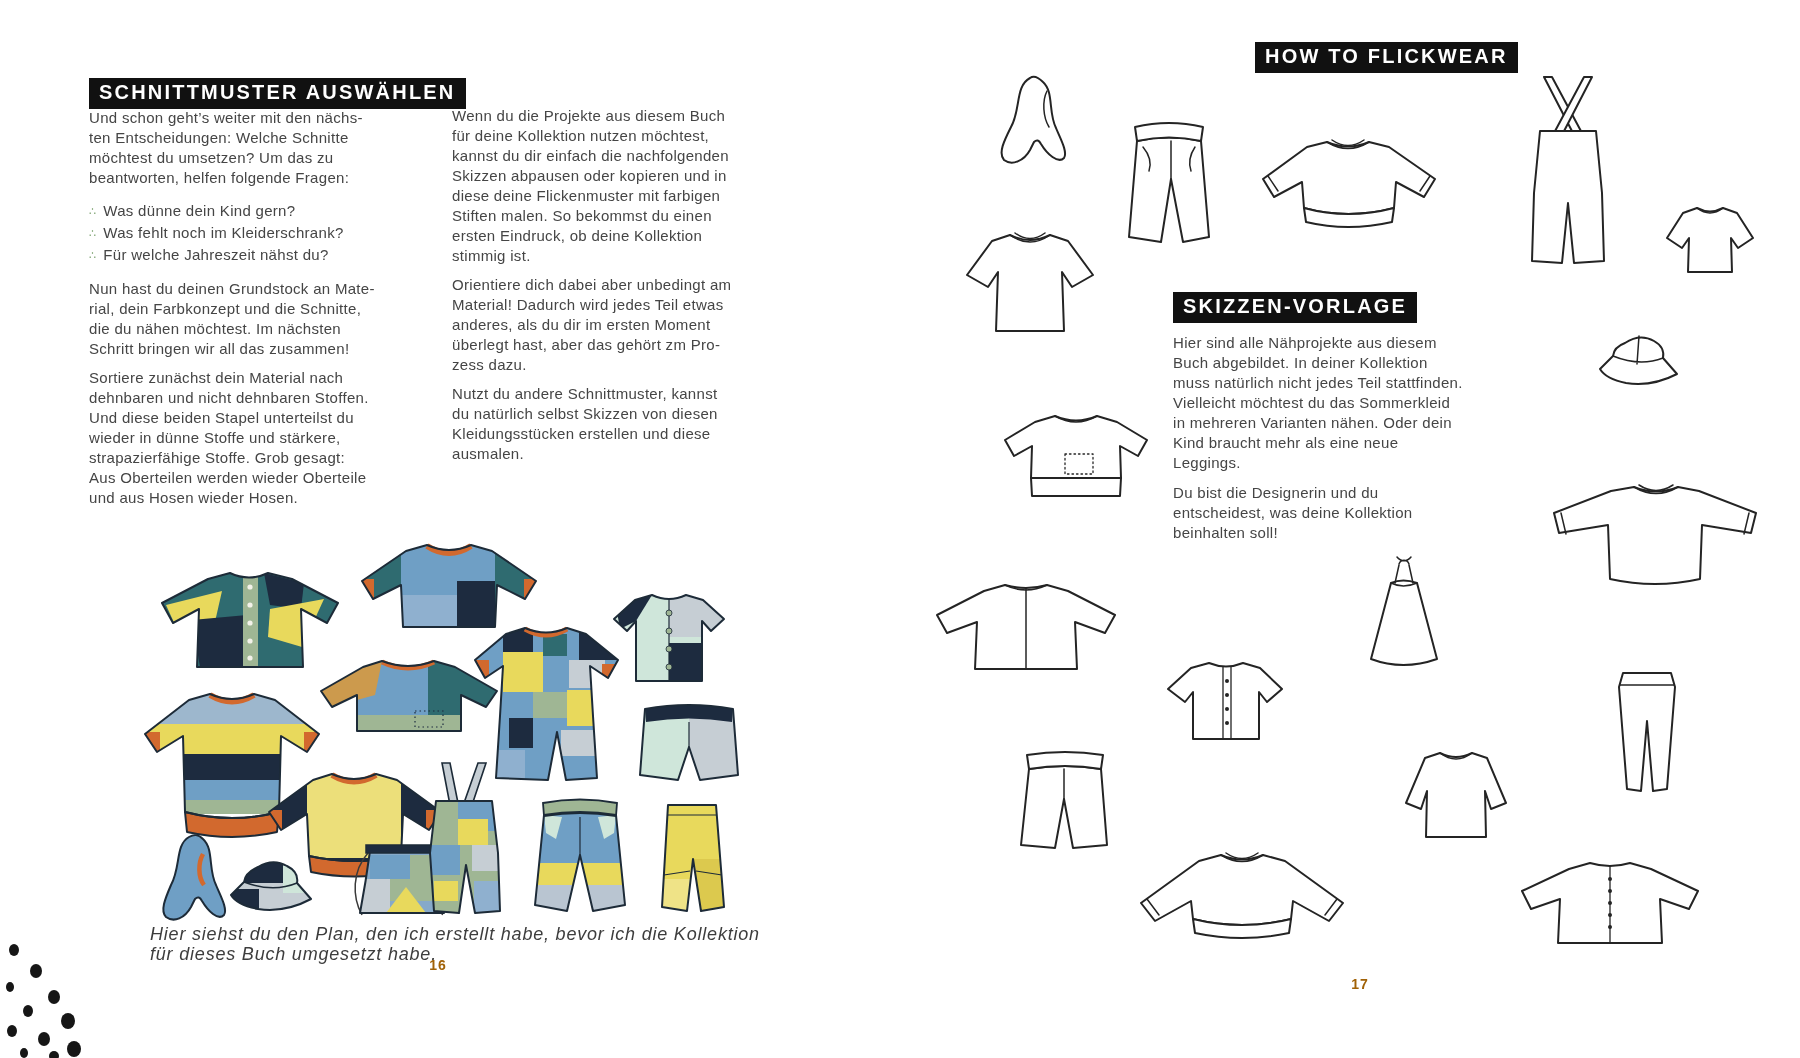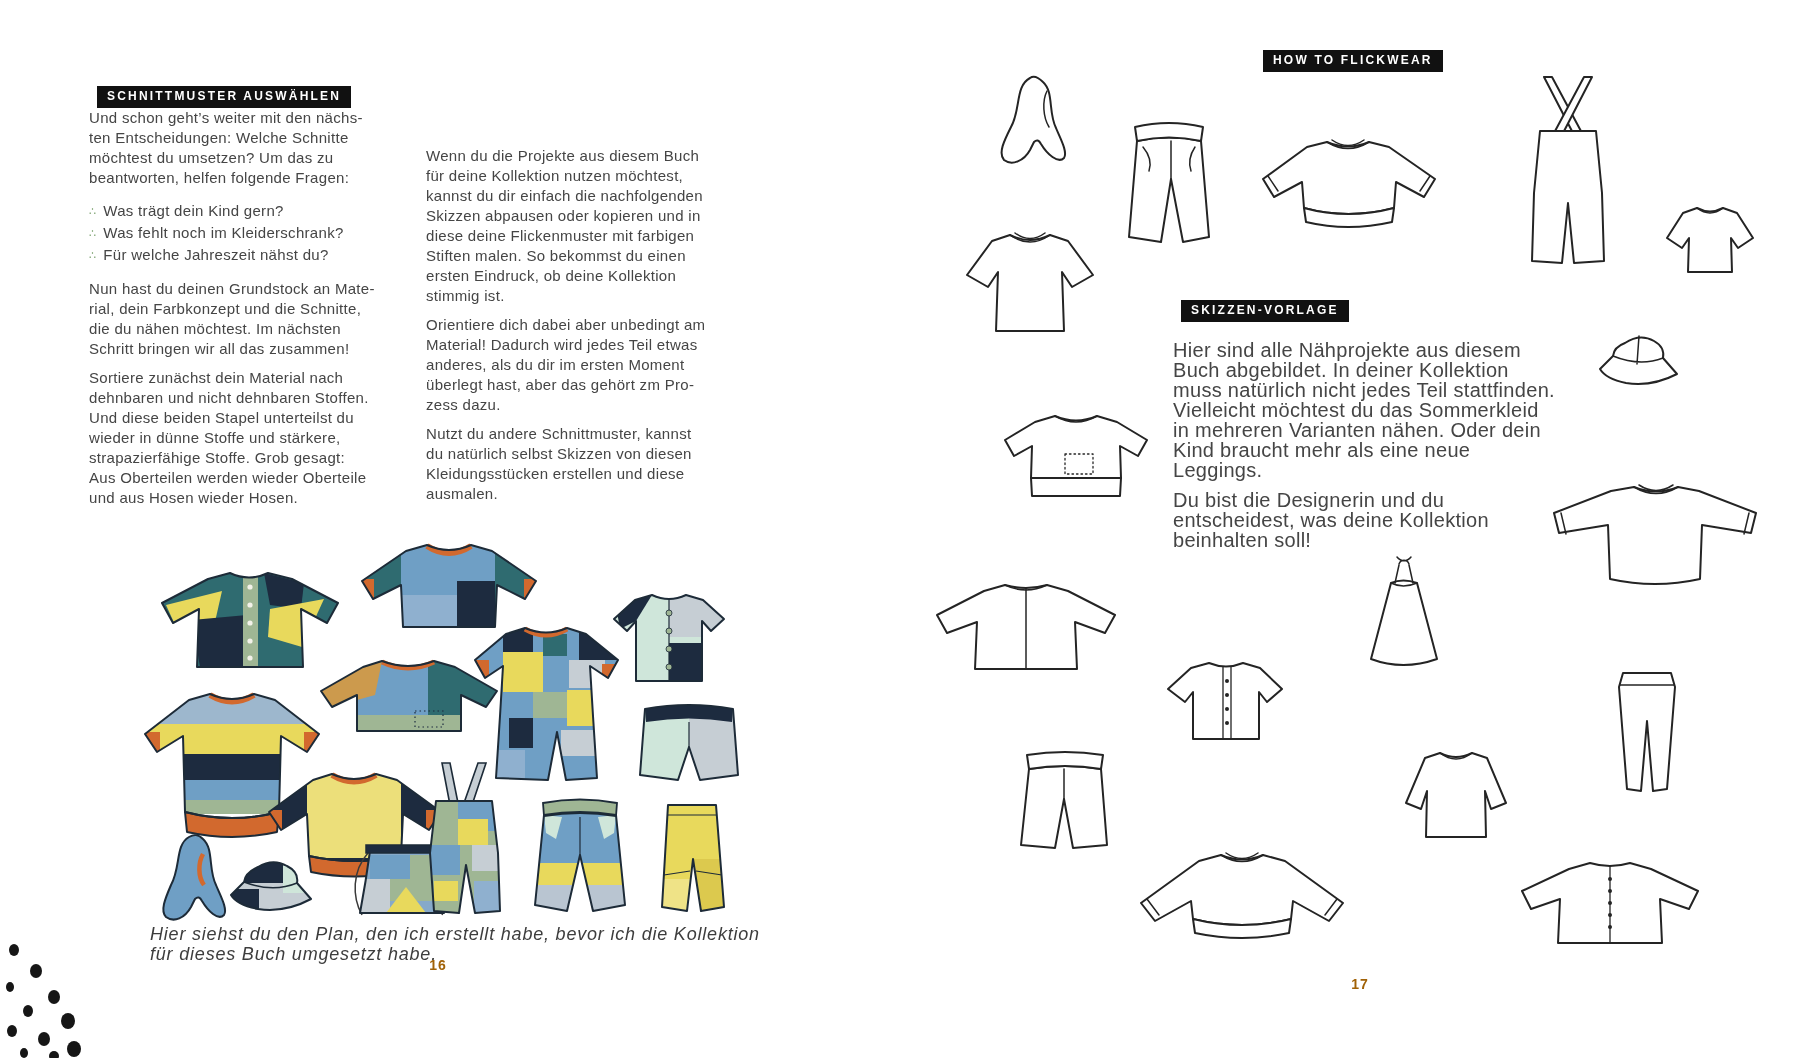--- a/index.html
+++ b/index.html
@@ -1,38 +1,38 @@
 <!DOCTYPE html>
 <html><head>
 <meta charset="utf-8">
 <style>
   html,body{margin:0;padding:0;background:#ffffff;}
   .spread{position:relative;width:1800px;height:1058px;background:#ffffff;
     font-family:"Liberation Sans",sans-serif;color:#454545;overflow:hidden;}
   .page{position:absolute;top:0;height:100%;}
   .page-left{left:0;width:900px;}
   .page-right{left:900px;width:900px;}
-  .blackbox{background:#111111;color:#ffffff;font-weight:700;font-size:12px;
-    letter-spacing:2.2px;padding:3px 10px 5px;margin:8px;white-space:nowrap;display:inline-block;}
+  .blackbox{background:#111111;color:#ffffff;font-weight:700;font-size:20px;
+    letter-spacing:2.2px;padding:3px 10px 5px;margin:0;white-space:nowrap;display:inline-block;}
   .heading-left{position:absolute;left:89px;top:78px;}
   .heading-top{position:absolute;left:355px;top:42px;}
   p{white-space:pre-line;}
   .col{position:absolute;width:340px;font-size:15px;line-height:20px;letter-spacing:0.3px;}
   .col1{left:89px;top:108px;}
-  .col2{left:426px;top:106px;margin-top:40px;}
+  .col2{left:452px;top:106px;}
   .col p{margin:0 0 9px;}
   .bullets{list-style:none;margin:12px 0 13px;padding:0;line-height:22px;}
   .blt{color:#7aa06d;font-size:11px;margin-right:7px;vertical-align:1px;}
   .caption{position:absolute;left:150px;top:924px;font-style:italic;font-size:18px;
     line-height:20px;letter-spacing:0.8px;margin:0;color:#3d3d3d;}
   .pageno{position:absolute;font-weight:700;font-size:14px;letter-spacing:1px;color:#a16207;}
   .pageno-left{left:420px;top:957px;width:36px;text-align:center;}
   .pageno-right{left:442px;top:976px;width:36px;text-align:center;}
   .skizzen{position:absolute;left:273px;top:292px;width:400px;text-align:left;}
-  .skizzen p{font-size:20px;line-height:20px;letter-spacing:0.3px;margin:10px 0 0;}
+  .skizzen p{font-size:15px;line-height:20px;letter-spacing:0.3px;margin:10px 0 0;}
   .collection,.sketches,.corner-dots{position:absolute;}
   .collection{left:120px;top:525px;}
   .sketches{left:30px;top:60px;}
   .corner-dots{left:0;top:925px;}
   svg{display:block;}
 </style>
 </head>
 <body>
 
 <div class="spread">
@@ -40,21 +40,21 @@
   <section class="page page-left">
 
     <h2 class="blackbox heading-left">SCHNITTMUSTER AUSWÄHLEN</h2>
 
     <div class="col col1">
       <p>Und schon geht’s weiter mit den nächs-
 ten Entscheidungen: Welche Schnitte
 möchtest du umsetzen? Um das zu
 beantworten, helfen folgende Fragen:</p>
       <ul class="bullets">
-        <li><span class="blt">∴</span><span>Was trägt dein Kind gern?</span></li>
+        <li><span class="blt">∴</span><span>Was dünne dein Kind gern?</span></li>
         <li><span class="blt">∴</span><span>Was fehlt noch im Kleiderschrank?</span></li>
         <li><span class="blt">∴</span><span>Für welche Jahreszeit nähst du?</span></li>
       </ul>
       <p>Nun hast du deinen Grundstock an Mate-
 rial, dein Farbkonzept und die Schnitte,
 die du nähen möchtest. Im nächsten
 Schritt bringen wir all das zusammen!</p>
       <p>Sortiere zunächst dein Material nach
 dehnbaren und nicht dehnbaren Stoffen.
 Und diese beiden Stapel unterteilst du

